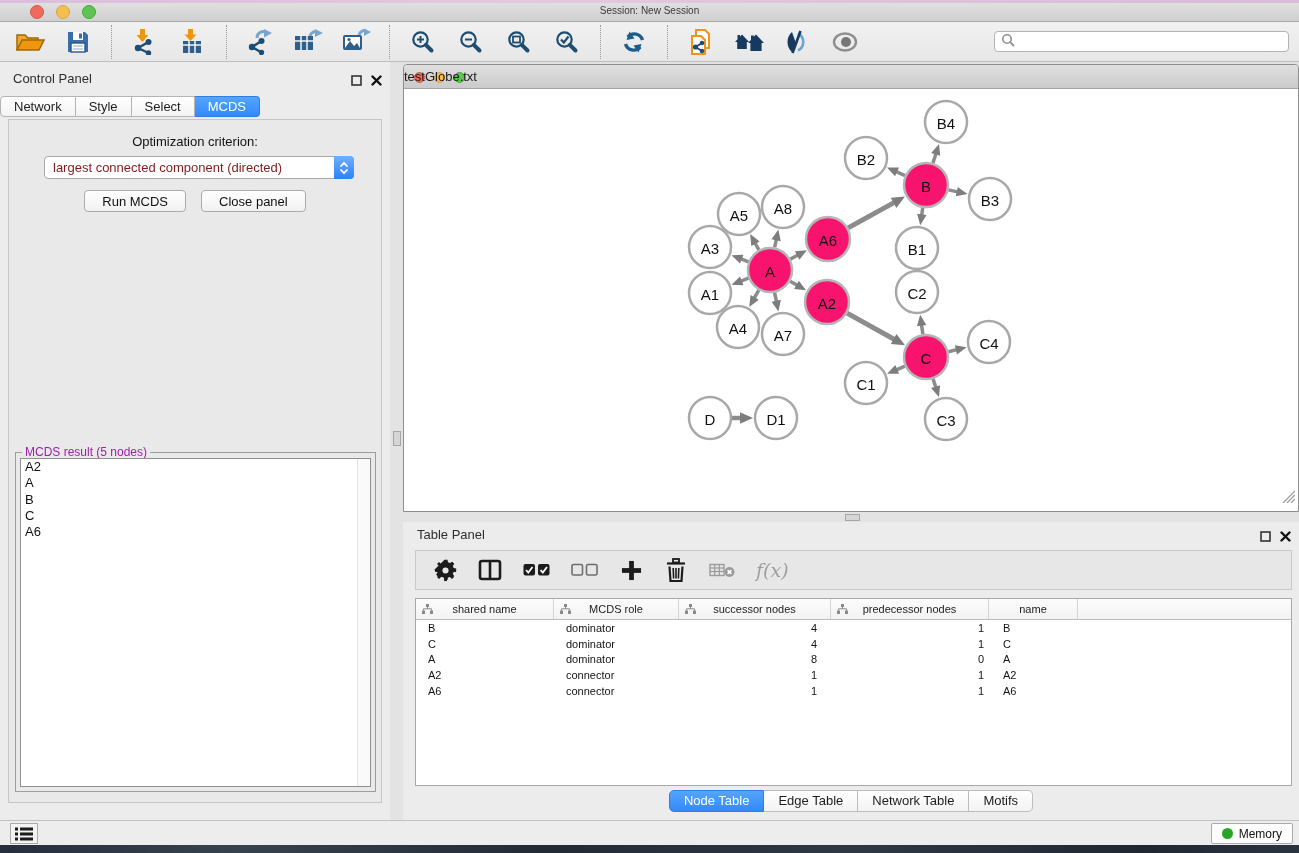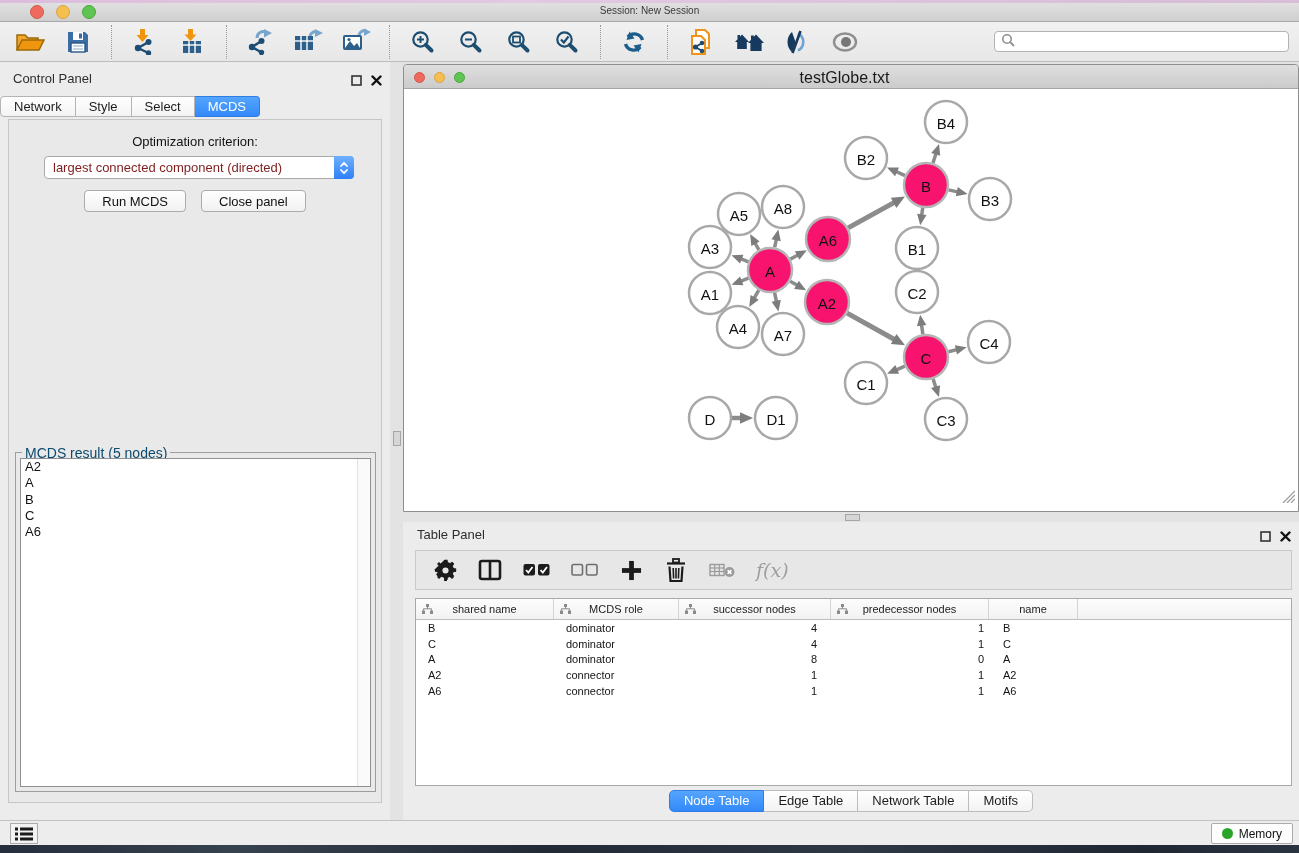--- a/index.html
+++ b/index.html
@@ -47,36 +47,36 @@
   .opt-label { position:absolute; left:0; right:0; top:14px; text-align:center; font-size:13px; color:#111; }
   .dropdown { position:absolute; left:35px; top:36px; width:310px; height:23px; background:#fff; border:1px solid #a9a9a9;
     border-radius:4px; display:flex; align-items:center; }
   .dropdown .dd-text { flex:1; font-size:13px; padding-left:8px; color:#7f1d1d; white-space:nowrap; overflow:hidden; }
   .dd-stepper { width:20px; height:23px; margin:-1px -1px -1px 0; border-radius:0 4px 4px 0;
     background:linear-gradient(#6db0fe,#2f80f7); display:flex; align-items:center; justify-content:center; }
   .cp-buttons { position:absolute; left:0; right:0; top:70px; display:flex; justify-content:center; gap:15px; }
   .mac-btn { height:22px; padding:8px 17px; font-size:13px; color:#111; background:linear-gradient(#ffffff,#f1f1f1);
     border:1px solid #ababab; border-radius:4px; display:flex; align-items:center; }
   .result-fieldset { position:absolute; left:6px; top:332px; width:361px; height:340px; border:1px solid #9d9d9d; }
-  .result-legend { position:absolute; left:6px; top:-8px; background:#e9e9e9; padding:0 3px; font-size:14px; color:#0c4a6e; }
+  .result-legend { position:absolute; left:6px; top:-8px; background:#e9e9e9; padding:0 3px; font-size:12px; color:#a21caf; }
   .result-list { position:absolute; left:4px; top:5px; right:4px; bottom:4px; background:#fff; border:1px solid #8f8f8f; overflow:hidden; }
   .result-item { font-size:13px; line-height:16.3px; padding-left:4px; color:#111; }
   .result-scroll { position:absolute; top:0; right:0; bottom:0; width:13px; background:#fafafa; border-left:1px solid #e2e2e2; }
 
   
   .right-bg { position:absolute; left:390px; top:62px; width:909px; height:758px; background:#e3e3e3; }
   .split-handle-v { position:absolute; left:393px; top:431px; width:8px; height:15px; background:#d6d6d6; border:1px solid #a6a6a6; }
   .split-handle-h { position:absolute; left:845px; top:514px; width:15px; height:7px; background:#d6d6d6; border:1px solid #a6a6a6; }
 
   
   .net-window { position:absolute; left:403px; top:64px; width:896px; height:448px; background:#fff;
     border:1px solid #8e8e8e; border-radius:4px 4px 0 0; }
   .net-titlebar { position:relative; height:24px; background:linear-gradient(#dfdfdf,#cbcbcb);
     border-bottom:1px solid #a5a5a5; border-radius:4px 4px 0 0; }
-  .net-titlebar .title { position:absolute; left:0; right:13px; top:4px; text-align:center; font-size:16px; color:#1a1a1a; }
+  .net-titlebar .title { position:absolute; left:0; right:13px; top:4px; font-size:13px; color:#1a1a1a; }
   .nlight { position:absolute; top:7px; width:11px; height:11px; border-radius:50%; }
   .nl-red { left:10px; background:#ee6a5e; border:1px solid #d4584b; }
   .nl-yel { left:30px; background:#f5bf4f; border:1px solid #d8a442; }
   .nl-grn { left:50px; background:#5fc454; border:1px solid #4aa73c; }
   .net-canvas { position:relative; width:894px; height:421px; background:#fff; }
   .resize-grip { position:absolute; right:3px; bottom:3px; }
 
   
   .table-panel { position:absolute; left:403px; top:522px; width:896px; height:298px; background:#ececec; }
   .tp-title { position:absolute; left:14px; top:5px; font-size:13px; color:#2e2e2e; }

